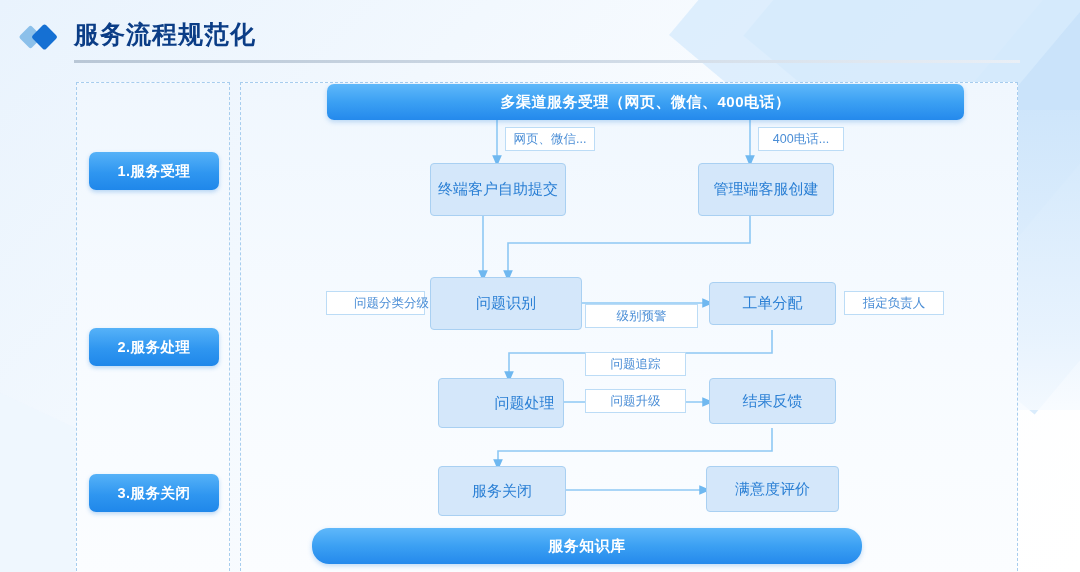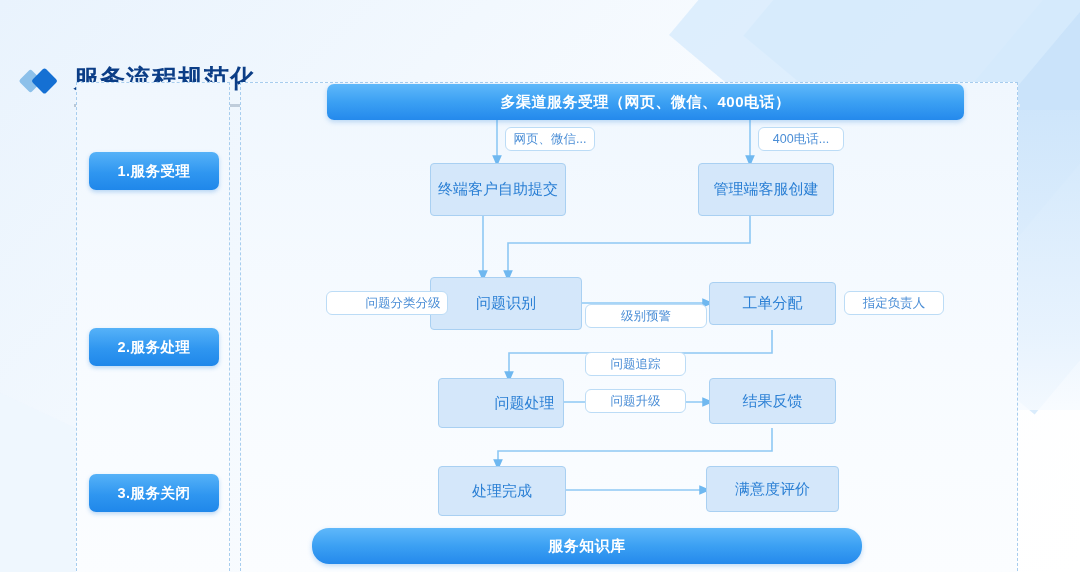--- a/index.html
+++ b/index.html
@@ -36,21 +36,21 @@
     background: linear-gradient(180deg, #cfe6fb 0%, #eaf4fe 75%, #f7fbff 100%);
     opacity: .85;
   }
   .deco-bl {
     bottom: -80px; left: -60px; width: 240px; height: 220px;
     background: #eef6fe; opacity: .9; transform: rotate(25deg);
   }
 
   
   #header {
-    position: absolute; left: 0; top: 0; width: 1080px; height: 62px; margin-top: 44px;
+    position: absolute; left: 0; top: 0; width: 1080px; height: 62px;
   }
   #logo {
     position: absolute; left: 18px; top: 22px; width: 46px; height: 30px;
   }
   #title {
     position: absolute; left: 74px; top: 18px;
     font-size: 25px; font-weight: bold; color: #0b3d86;
     letter-spacing: 1px;
   }
   #title-rule {
@@ -101,21 +101,21 @@
     color: #2a7fd4; font-size: 15px;
     display: flex; align-items: center; justify-content: center;
     text-align: center;
   }
 
   
   .edge-label {
     position: absolute;
     background: #ffffff;
     border: 1px solid #bcdcf6;
-    border-radius: 6px;
+    border-radius: 0;
     color: #4b8ed6; font-size: 12.5px;
     display: flex; align-items: center; justify-content: center;
     height: 24px;
     white-space: nowrap;
   }
 
   
   #wires { position: absolute; left: 0; top: 0; width: 1080px; height: 572px; }
 </style>
 </head>
@@ -176,24 +176,24 @@
 
   <div class="banner" id="banner-top">多渠道服务受理（网页、微信、400电话）</div>
   <div class="banner" id="banner-bottom">服务知识库</div>
 
   <div class="node" style="left:430px; top:163px; width:136px; height:53px;">终端客户自助提交</div>
   <div class="node" style="left:698px; top:163px; width:136px; height:53px;">管理端客服创建</div>
   <div class="node" style="left:430px; top:277px; width:152px; height:53px;">问题识别</div>
   <div class="node" style="left:709px; top:282px; width:127px; height:43px;">工单分配</div>
   <div class="node" style="left:438px; top:378px; width:126px; height:50px;padding-left:47px;">问题处理</div>
   <div class="node" style="left:709px; top:378px; width:127px; height:46px;">结果反馈</div>
-  <div class="node" style="left:438px; top:466px; width:128px; height:50px;">处理完成</div>
+  <div class="node" style="left:438px; top:466px; width:128px; height:50px;">服务关闭</div>
   <div class="node" style="left:706px; top:466px; width:133px; height:46px;">满意度评价</div>
 
   <div class="edge-label" style="left:505px; top:127px; width:90px;">网页、微信...</div>
   <div class="edge-label" style="left:758px; top:127px; width:86px;">400电话...</div>
-  <div class="edge-label" style="left:326px; top:291px; width:122px;padding-left:32px;">问题分类分级</div>
-  <div class="edge-label" style="left:585px; top:304px; width:122px;">级别预警</div>
+  <div class="edge-label" style="left:326px; top:291px; width:99px;padding-left:32px;">问题分类分级</div>
+  <div class="edge-label" style="left:585px; top:304px; width:113px;">级别预警</div>
   <div class="edge-label" style="left:844px; top:291px; width:100px;">指定负责人</div>
   <div class="edge-label" style="left:585px; top:352px; width:101px;">问题追踪</div>
   <div class="edge-label" style="left:585px; top:389px; width:101px;">问题升级</div>
 
 </div>
 
 </body></html>

